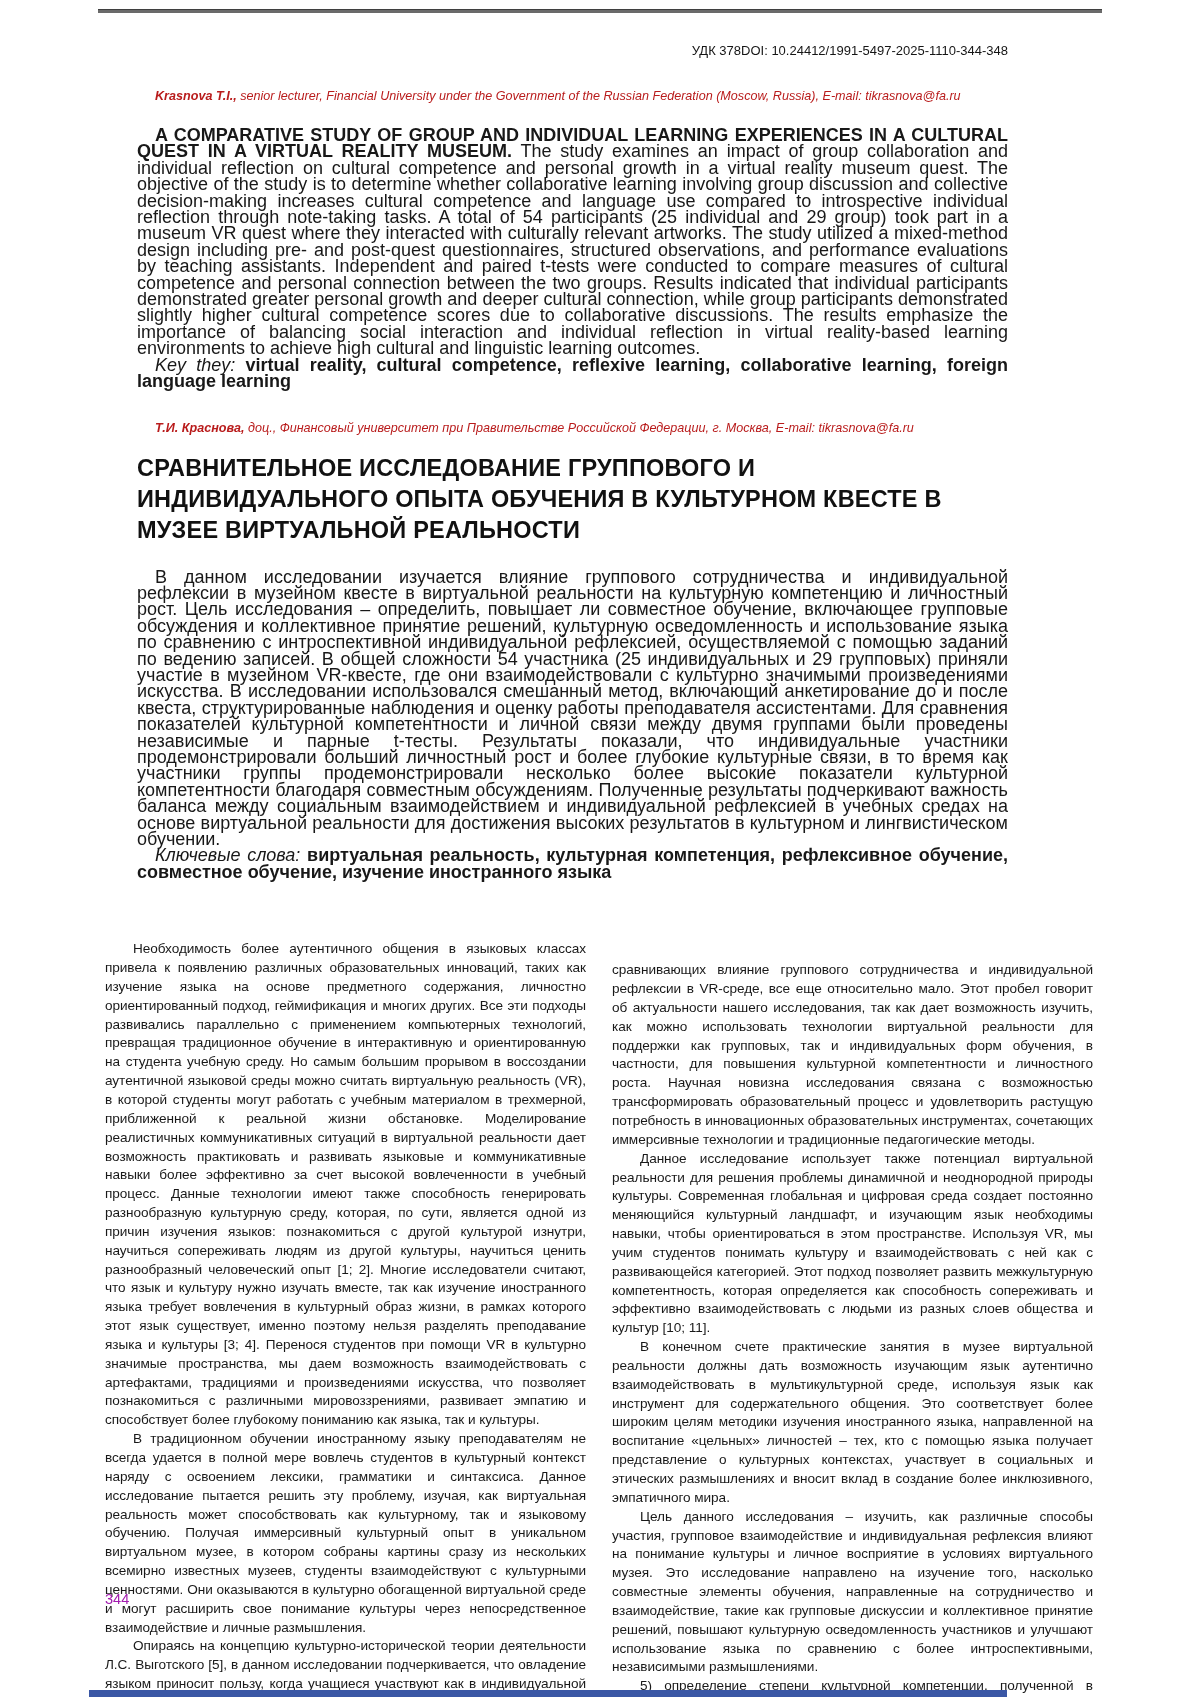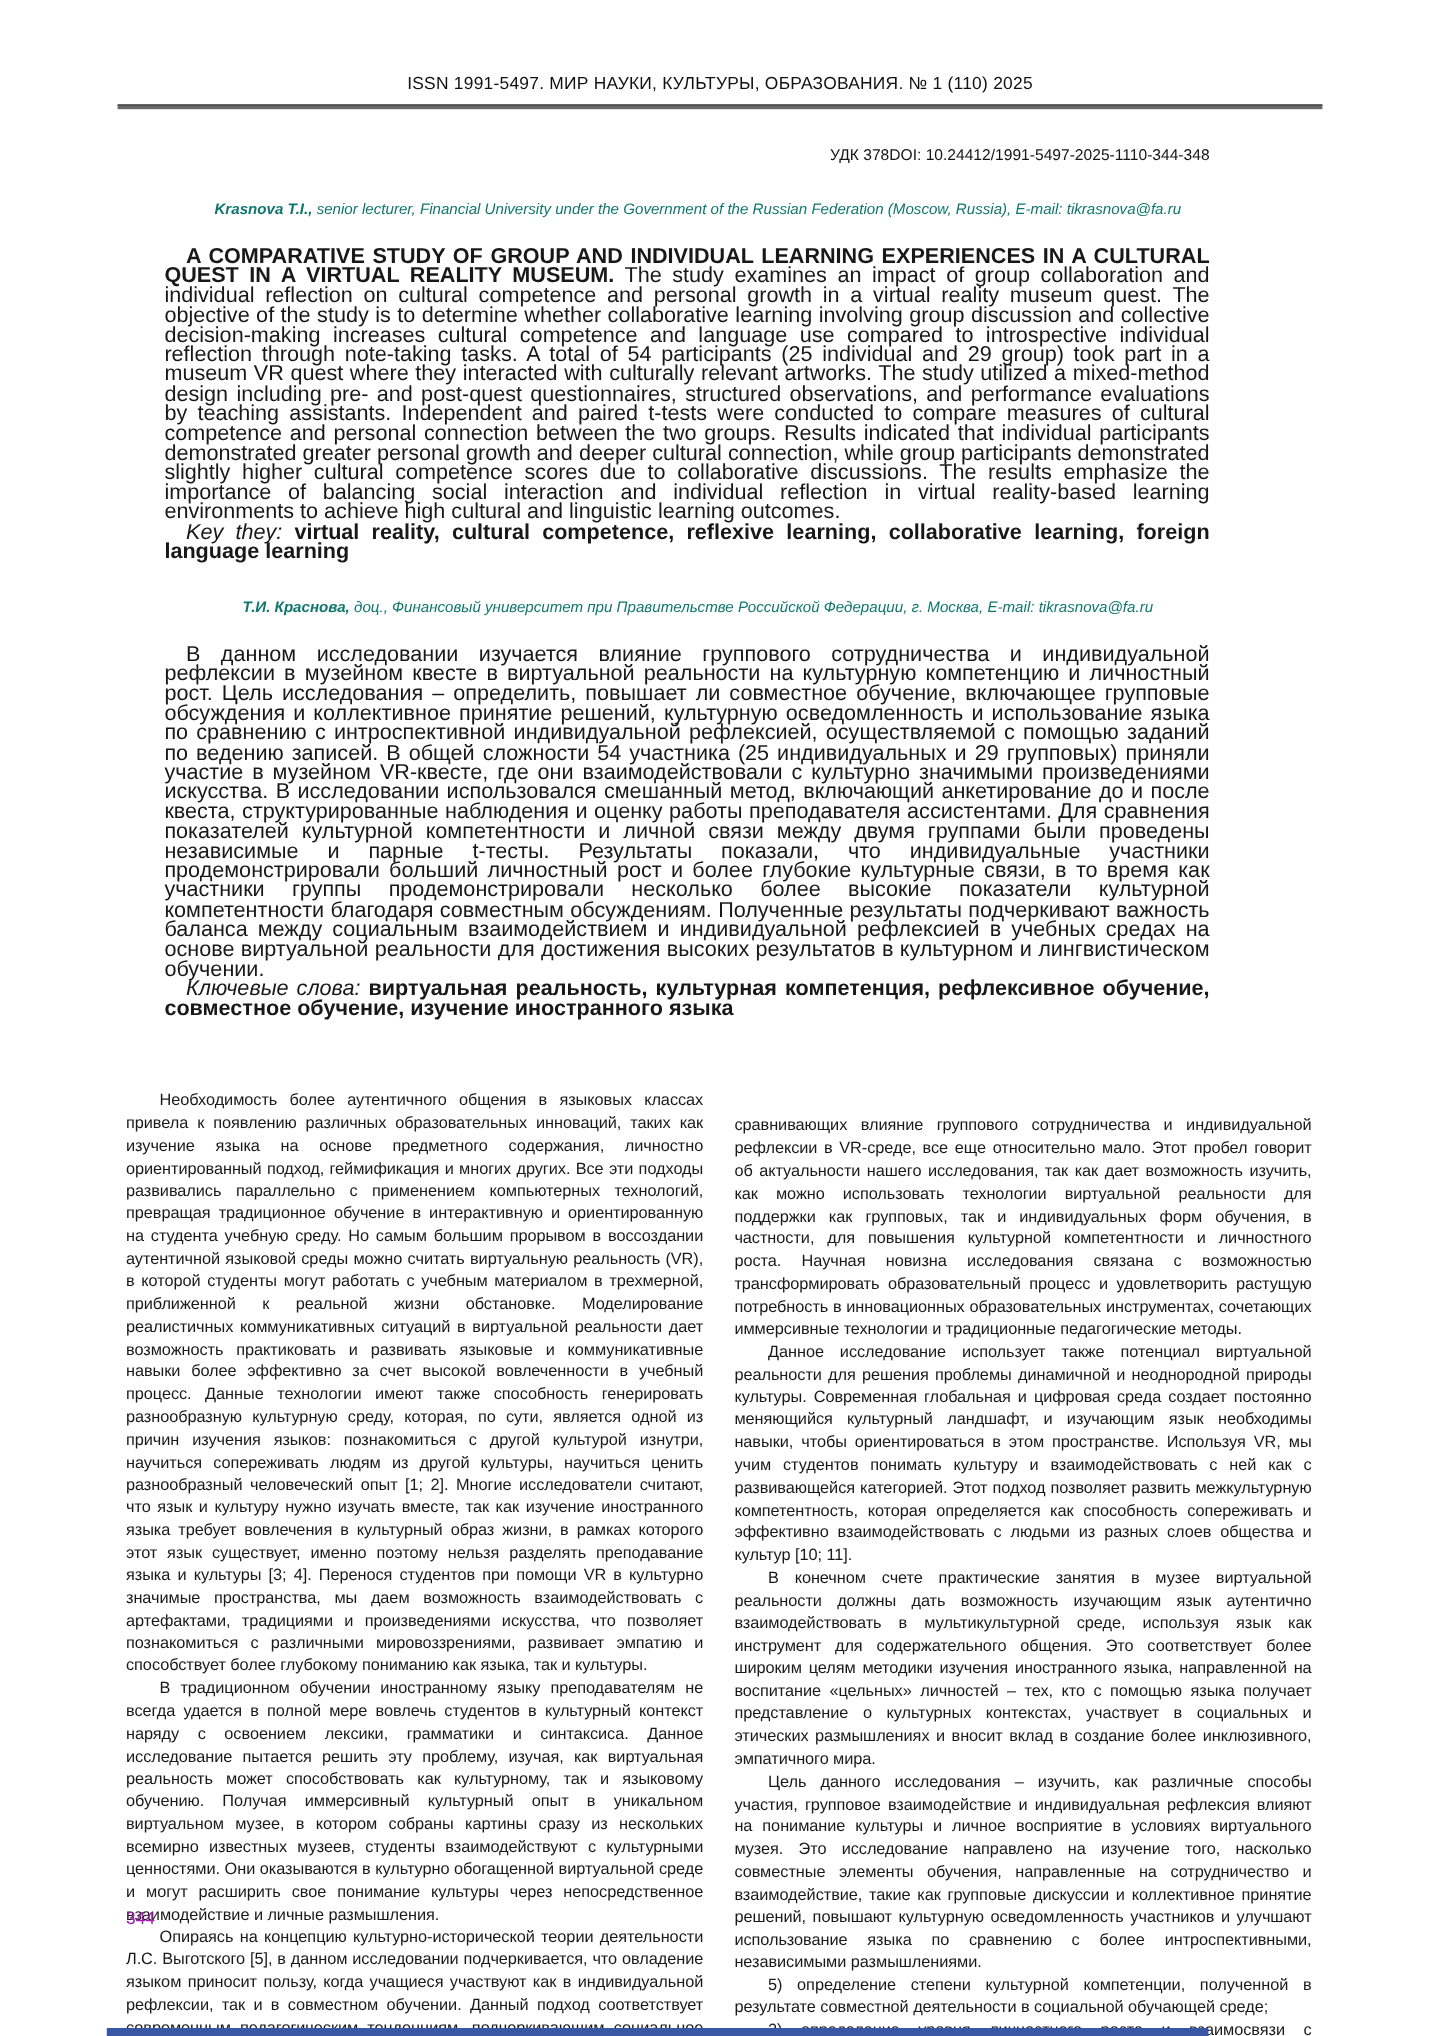--- a/index.html
+++ b/index.html
@@ -31,23 +31,22 @@
   .udk-doi-row{
     display:flex;justify-content:flex-end;
     margin-top:30px;
     font-size:13px;color:#151515;
   }
   .author-line{
     margin:30px 0 0 14px;
     text-indent:18px;
     font-size:12.6px;
     font-style:italic;
-    color:#0f766e;
+    color:#b91c1c;
     line-height:16px;
-    text-align:center;
   }
   .author-line .a-bold{font-weight:bold;}
   .abstract{
     margin:23px 0 0 14px;
     font-size:18px;
     line-height:16.4px;
     text-align:justify;
     color:#181818;
   }
   .abstract p{margin:0;text-indent:18px;}
@@ -90,39 +89,39 @@
     left:89px;top:1690px;
     width:918px;height:7px;
     background:#3a57a5;
   }
 </style>
 </head>
 <body>
 
 <div class="page">
 
-  <div class="journal-header">ISSN 1991-5497. МИР НАУКИ, КУЛЬТУРЫ, ОБРАЗОВАНИЯ.  № 1 (110) 2025</div>
   <div class="header-rule"></div>
 
   <div class="front">
 
     <div class="udk-doi-row">
       <span>УДК 378</span>
       <span>DOI: 10.24412/1991-5497-2025-1110-344-348</span>
     </div>
 
     <p class="author-line"><span class="a-bold">Krasnova T.I.,</span><span> senior lecturer, Financial University under the Government of the Russian Federation (Moscow, Russia), E-mail: tikrasnova@fa.ru</span></p>
 
     <div class="abstract">
       <p><span class="run-in">A COMPARATIVE STUDY OF GROUP AND INDIVIDUAL LEARNING EXPERIENCES IN A CULTURAL QUEST IN A VIRTUAL REALITY MUSEUM.</span><span> The study examines an impact of group collaboration and individual reflection on cultural competence and personal growth in a virtual reality museum quest. The objective of the study is to determine whether collaborative learning involving group discussion and collective decision-making increases cultural competence and language use compared to introspective individual reflection through note-taking tasks. A total of 54 participants (25 individual and 29 group) took part in a museum VR quest where they interacted with culturally relevant artworks. The study utilized a mixed-method design including pre- and post-quest questionnaires, structured observations, and performance evaluations by teaching assistants. Independent and paired t-tests were conducted to compare measures of cultural competence and personal connection between the two groups. Results indicated that individual participants demonstrated greater personal growth and deeper cultural connection, while group participants demonstrated slightly higher cultural competence scores due to collaborative discussions. The results emphasize the importance of balancing social interaction and individual reflection in virtual reality-based learning environments to achieve high cultural and linguistic learning outcomes.</span></p>
       <p><span class="kw-label">Key they:</span><span class="kw-bold"> virtual reality, cultural competence, reflexive learning, collaborative learning, foreign language learning</span></p>
     </div>
 
     <p class="author-line"><span class="a-bold">Т.И. Краснова,</span><span> доц., Финансовый университет при Правительстве Российской Федерации, г. Москва, E-mail: tikrasnova@fa.ru</span></p>
 
+    <h1 class="ru-title">СРАВНИТЕЛЬНОЕ ИССЛЕДОВАНИЕ ГРУППОВОГО И ИНДИВИДУАЛЬНОГО ОПЫТА ОБУЧЕНИЯ В КУЛЬТУРНОМ КВЕСТЕ В МУЗЕЕ ВИРТУАЛЬНОЙ РЕАЛЬНОСТИ</h1>
 
     <div class="abstract">
       <p>В данном исследовании изучается влияние группового сотрудничества и индивидуальной рефлексии в музейном квесте в виртуальной реальности на культурную компетенцию и личностный рост. Цель исследования – определить, повышает ли совместное обучение, включающее групповые обсуждения и коллективное принятие решений, культурную осведомленность и использование языка по сравнению с интроспективной индивидуальной рефлексией, осуществляемой с помощью заданий по ведению записей. В общей сложности 54 участника (25 индивидуальных и 29 групповых) приняли участие в музейном VR-квесте, где они взаимодействовали с культурно значимыми произведениями искусства. В исследовании использовался смешанный метод, включающий анкетирование до и после квеста, структурированные наблюдения и оценку работы преподавателя ассистентами. Для сравнения показателей культурной компетентности и личной связи между двумя группами были проведены независимые и парные t-тесты. Результаты показали, что индивидуальные участники продемонстрировали больший личностный рост и более глубокие культурные связи, в то время как участники группы продемонстрировали несколько более высокие показатели культурной компетентности благодаря совместным обсуждениям. Полученные результаты подчеркивают важность баланса между социальным взаимодействием и индивидуальной рефлексией в учебных средах на основе виртуальной реальности для достижения высоких результатов в культурном и лингвистическом обучении.</p>
       <p><span class="kw-label">Ключевые слова:</span><span class="kw-bold"> виртуальная реальность, культурная компетенция, рефлексивное обучение, совместное обучение, изучение иностранного языка</span></p>
     </div>
 
   </div>
 
   <div class="columns">
     <div class="col">

